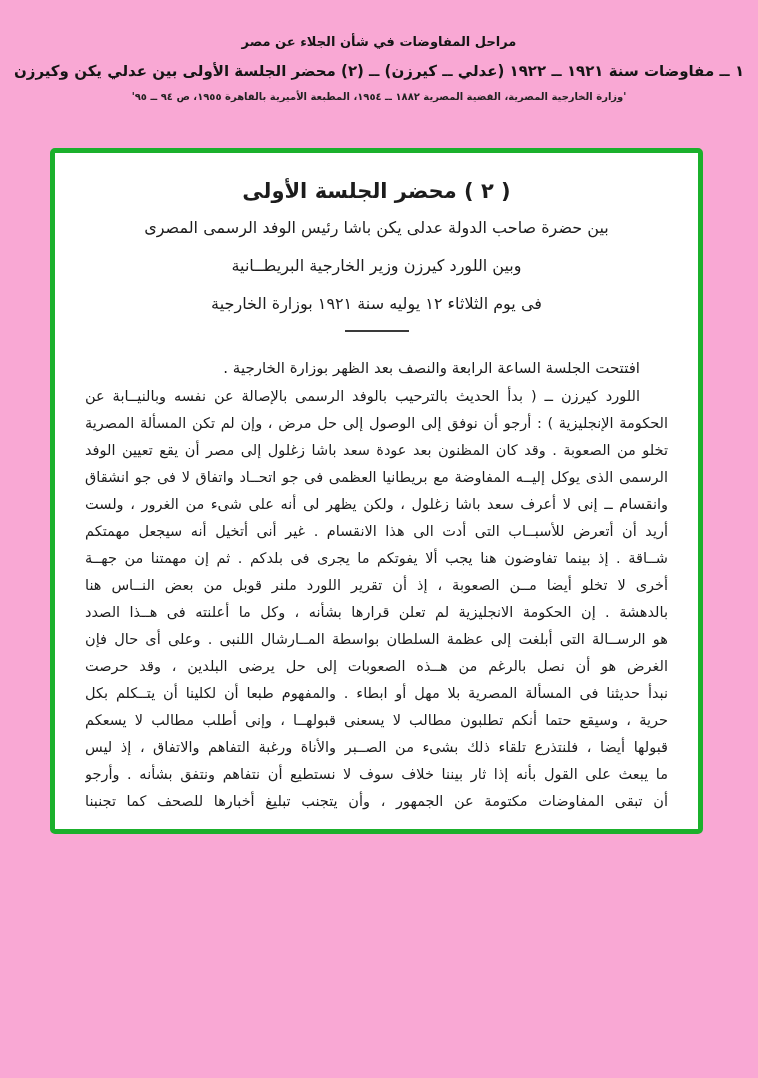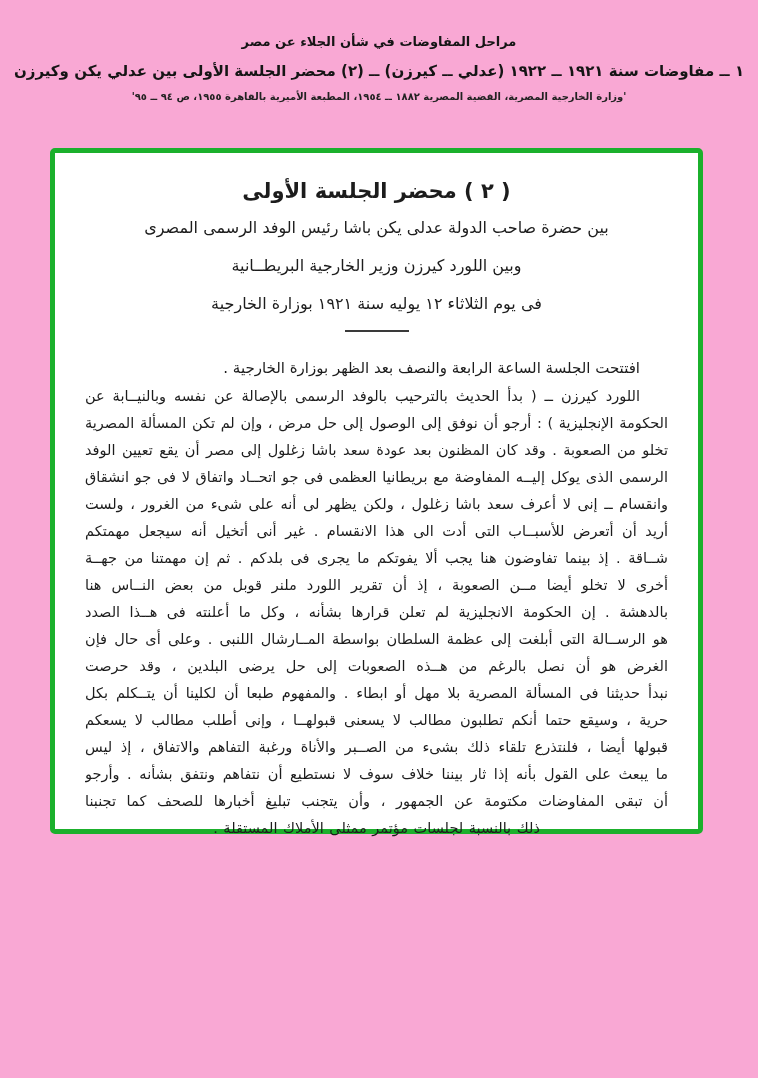--- a/index.html
+++ b/index.html
@@ -133,18 +133,17 @@
       <div class="sline">شــاقة . إذ بينما تفاوضون هنا يجب ألا يفوتكم ما يجرى فى بلدكم . ثم إن مهمتنا من جهــة</div>
       <div class="sline">أخرى لا تخلو أيضا مــن الصعوبة ، إذ أن تقرير اللورد ملنر قوبل من بعض النــاس هنا</div>
       <div class="sline">بالدهشة . إن الحكومة الانجليزية لم تعلن قرارها بشأنه ، وكل ما أعلنته فى هــذا الصدد</div>
       <div class="sline">هو الرســالة التى أبلغت إلى عظمة السلطان بواسطة المــارشال اللنبى . وعلى أى حال فإن</div>
       <div class="sline">الغرض هو أن نصل بالرغم من هــذه الصعوبات إلى حل يرضى البلدين ، وقد حرصت</div>
       <div class="sline">نبدأ حديثنا فى المسألة المصرية بلا مهل أو ابطاء . والمفهوم طبعا أن لكلينا أن يتــكلم بكل</div>
       <div class="sline">حرية ، وسيقع حتما أنكم تطلبون مطالب لا يسعنى قبولهــا ، وإنى أطلب مطالب لا يسعكم</div>
       <div class="sline">قبولها أيضا ، فلنتذرع تلقاء ذلك بشىء من الصــبر والأناة ورغبة التفاهم والاتفاق ، إذ ليس</div>
       <div class="sline">ما يبعث على القول بأنه إذا ثار بيننا خلاف سوف لا نستطيع أن نتفاهم ونتفق بشأنه . وأرجو</div>
       <div class="sline">أن تبقى المفاوضات مكتومة عن الجمهور ، وأن يتجنب تبليغ أخبارها للصحف كما تجنبنا</div>
-      <div class="sline center">ذلك بالنسبة لجلسات مؤتمر ممثلى الأملاك المستقلة .</div>
     </div>
 
   </div>
 
 </div>
 
 </body></html>

